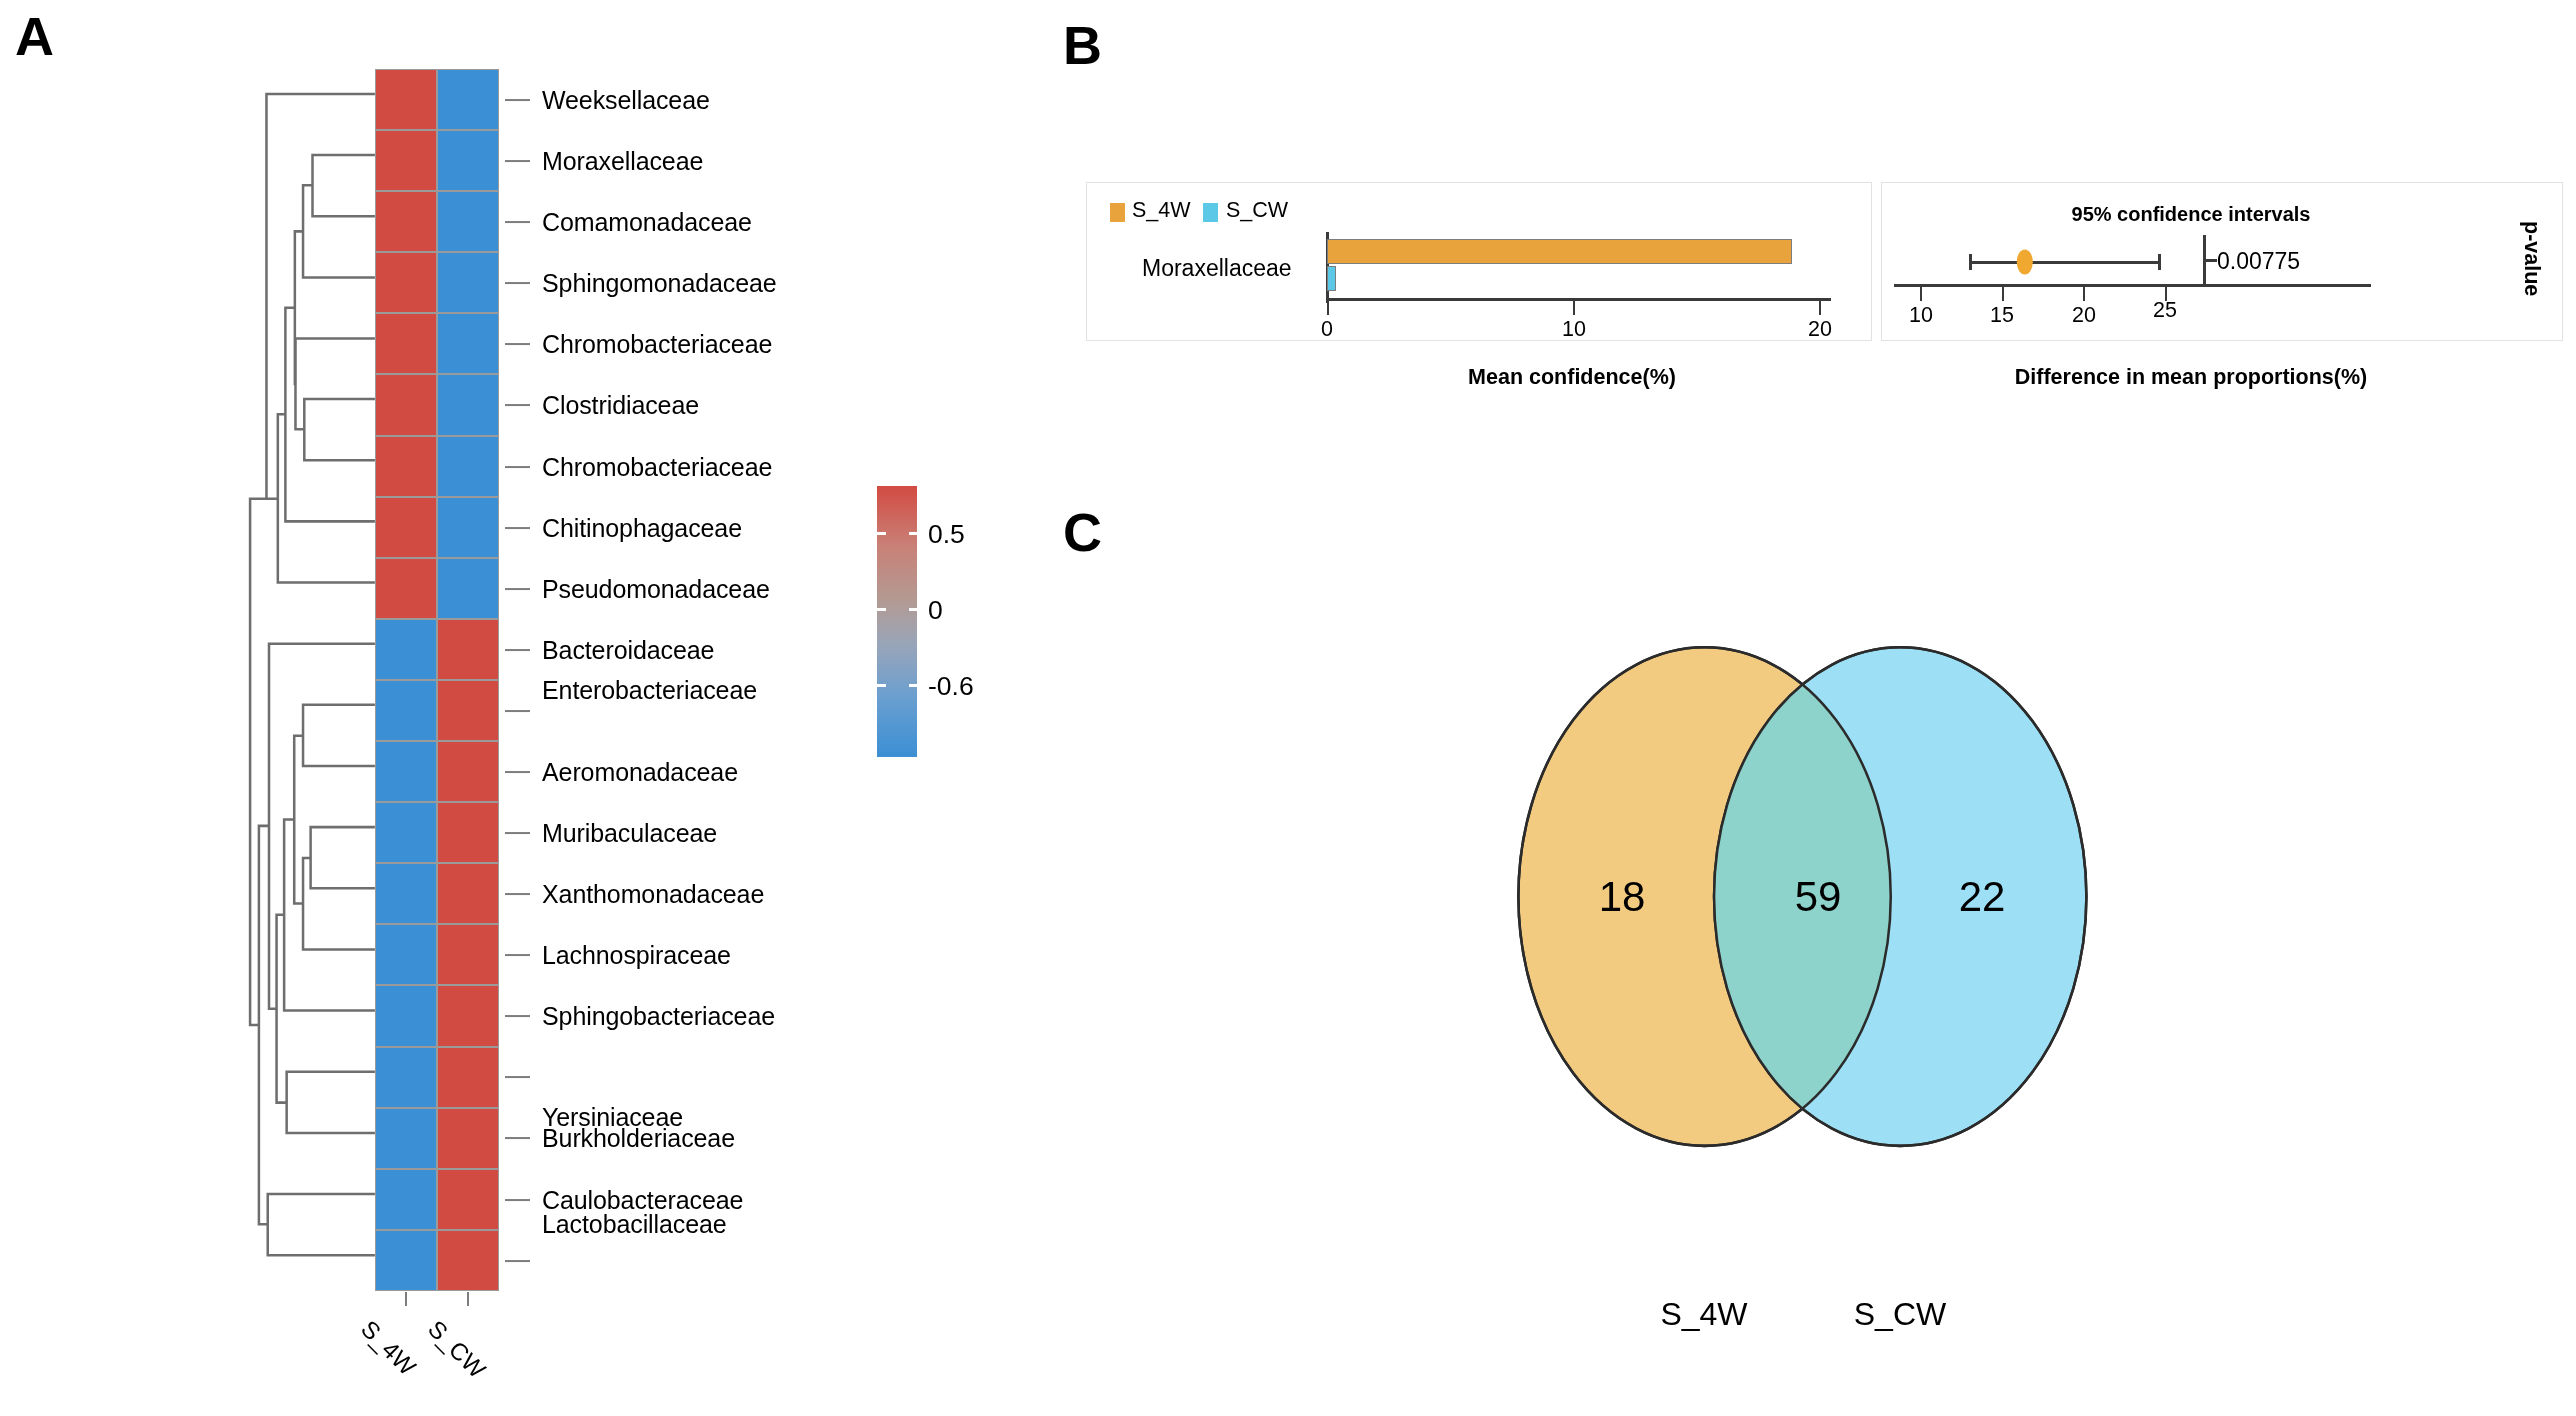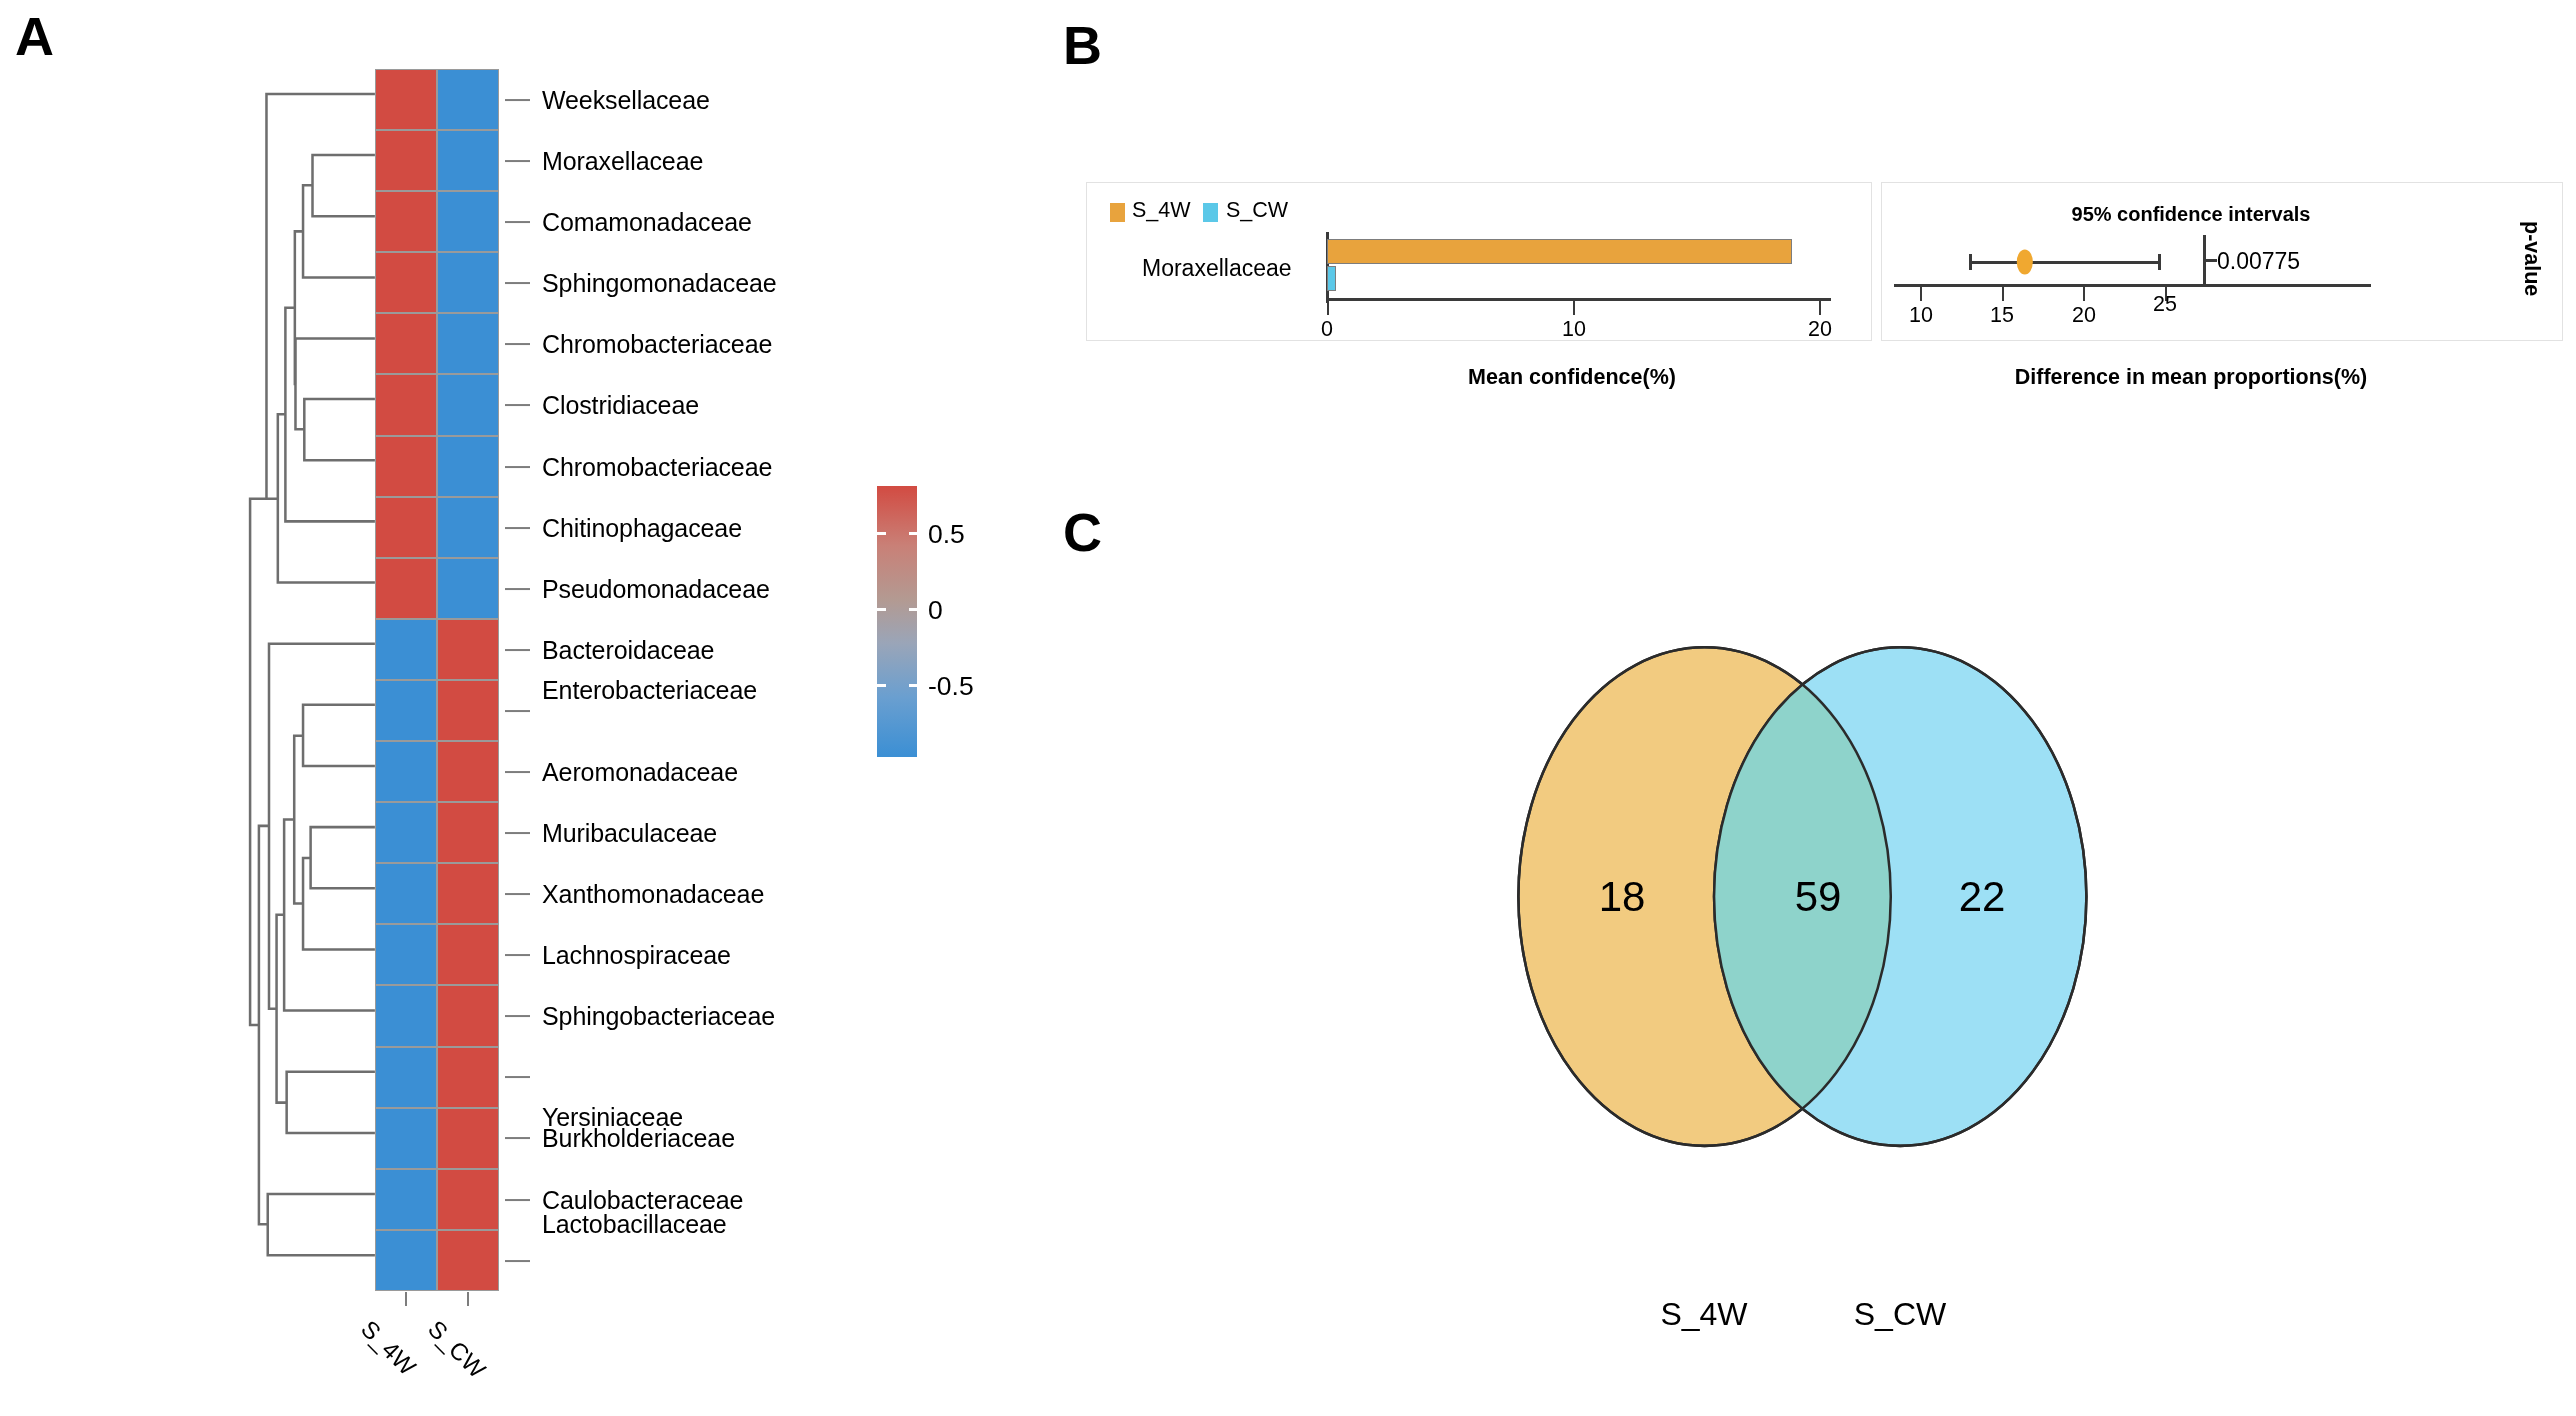--- a/index.html
+++ b/index.html
@@ -200,21 +200,21 @@
 
   <div id="colorbar"></div>
   <div class="cb-tick" style="left:877px;top:532px;"></div>
   <div class="cb-tick" style="left:909px;top:532px;"></div>
   <div class="cb-tick" style="left:877px;top:608px;"></div>
   <div class="cb-tick" style="left:909px;top:608px;"></div>
   <div class="cb-tick" style="left:877px;top:684px;"></div>
   <div class="cb-tick" style="left:909px;top:684px;"></div>
   <div class="cb-label" style="top:534px;">0.5</div>
   <div class="cb-label" style="top:610px;">0</div>
-  <div class="cb-label" style="top:686px;">-0.5</div>
+  <div class="cb-label" style="top:686px;">-0.6</div>
 </div>
 
 <div id="panelB">
 
   <div class="panel-letter" style="left:-10px;top:17.7px;">B</div>
 
   <div class="b-box" id="b-left"></div>
 
   <div class="b-legend-swatch" style="left:37px;top:203px;background:#e8a33d;"></div>
   <div class="b-legend-text" style="left:59px;top:198px;">S_4W</div>
@@ -247,21 +247,21 @@
   <div class="ci-dot" style="left:952px;top:262px;"></div>
 
   <div class="axis-line" style="left:821px;top:284px;width:477px;height:3.2px;"></div>
   <div class="axis-tick" style="left:847px;top:287px;height:14px;"></div>
   <div class="axis-tick" style="left:929px;top:287px;height:14px;"></div>
   <div class="axis-tick" style="left:1010px;top:287px;height:14px;"></div>
   <div class="axis-tick" style="left:1092px;top:287px;height:14px;"></div>
   <div class="axis-tick-label" style="left:848px;top:303px;">10</div>
   <div class="axis-tick-label" style="left:929px;top:303px;">15</div>
   <div class="axis-tick-label" style="left:1011px;top:303px;">20</div>
-  <div class="axis-tick-label" style="left:1092px;top:292px;">25</div>
+  <div class="axis-tick-label" style="left:1092px;top:298px;">25</div>
   <div class="axis-title" style="left:1118px;top:365px;">Difference in mean proportions(%)</div>
 
   <div class="pv-sep" style="left:1130px;top:235px;height:52px;"></div>
   <div class="pv-tick" style="left:1130px;top:259px;"></div>
   <div class="pv-text" style="left:1144px;top:261px;">0.00775</div>
   <div class="pv-axis-title" style="left:1471px;top:221px;">p-value</div>
 </div>
 
 <div id="panelC">
 

